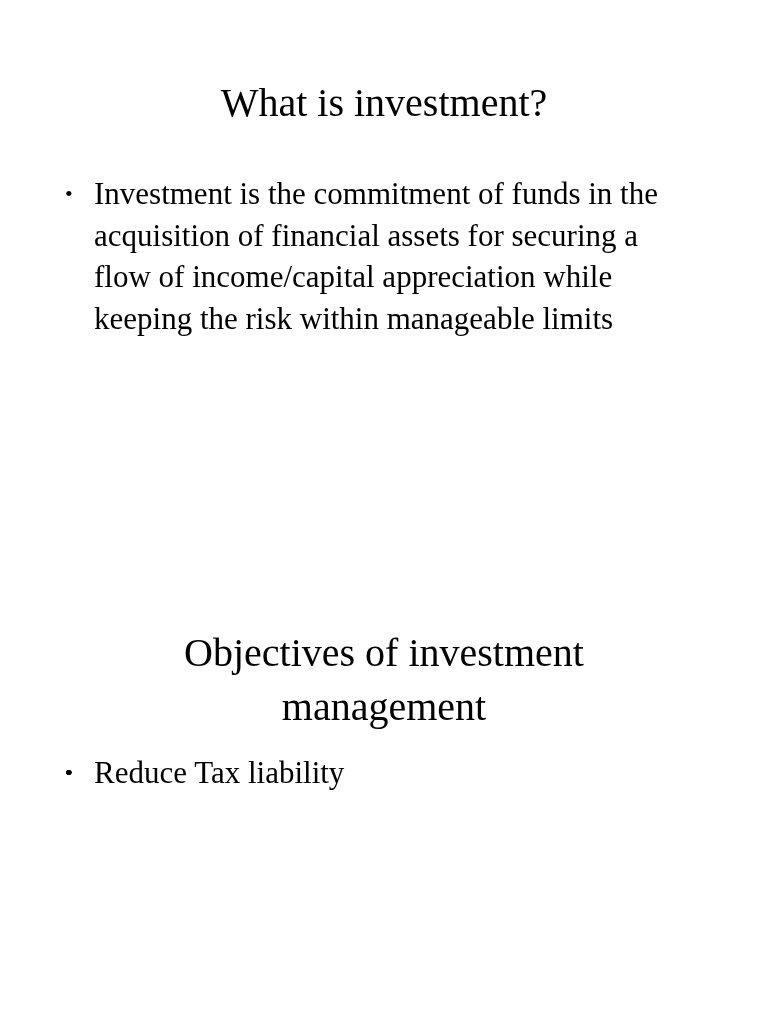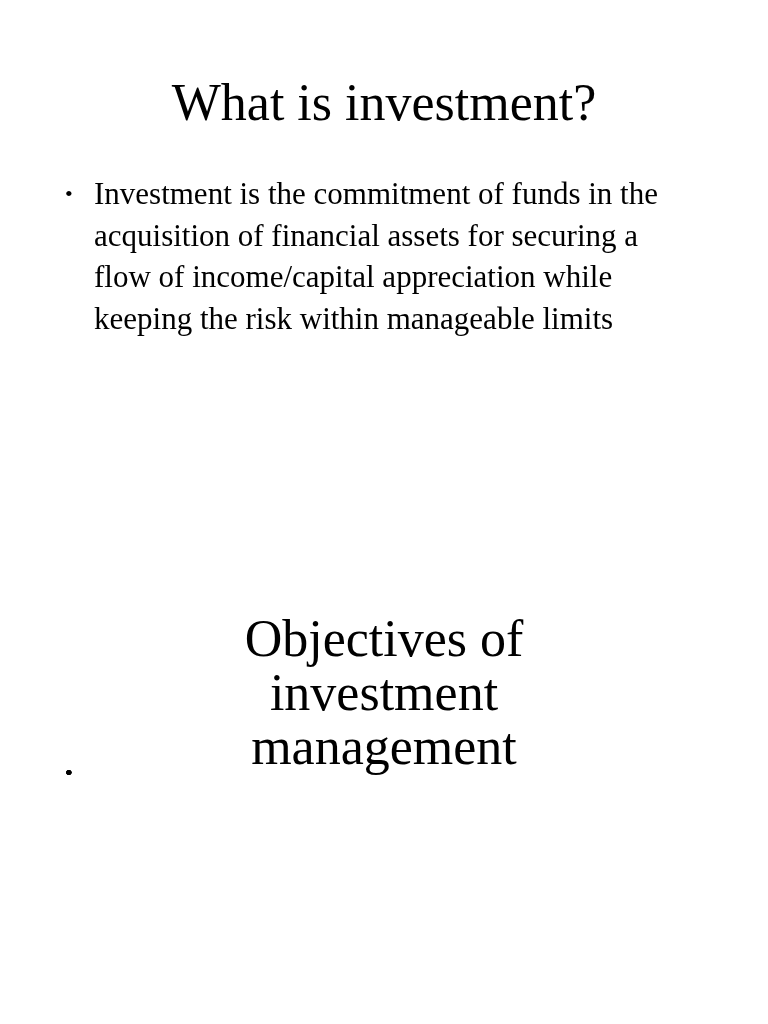--- a/index.html
+++ b/index.html
@@ -21,27 +21,27 @@
       width: 768px;
     }
     .slide-1 { top: 0; height: 512px; }
     .slide-2 { top: 512px; height: 512px; }
 
     .title {
       position: absolute;
       left: 0;
       width: 768px;
       text-align: center;
-      font-size: 52px;
+      font-size: 40px;
       line-height: 54px;
       margin: 0;
       font-weight: normal;
     }
     .slide-1 .title { top: 76px; }
-    .slide-2 .title { top: 100px; line-height: 54px; }
+    .slide-2 .title { top: 114px; line-height: 54px; }
 
     .bullets {
       position: absolute;
       list-style: none;
       margin: 0;
       padding: 0;
     }
     .slide-1 .bullets { top: 173px; left: 62px; width: 640px; }
     .slide-2 .bullets { top: 236px; left: 62px; width: 640px; }
 
@@ -82,15 +82,16 @@
       <span class="bullet-dot">•</span>
     </li>
     <li class="bullet-item">
       <span class="bullet-dot">•</span>
     </li>
     <li class="bullet-item">
       <span class="bullet-dot">•</span>
     </li>
     <li class="bullet-item">
       <span class="bullet-dot">•</span>
+      <span>Reduce Tax liability</span>
     </li>
   </ul>
 </div>
 
 </body></html>

